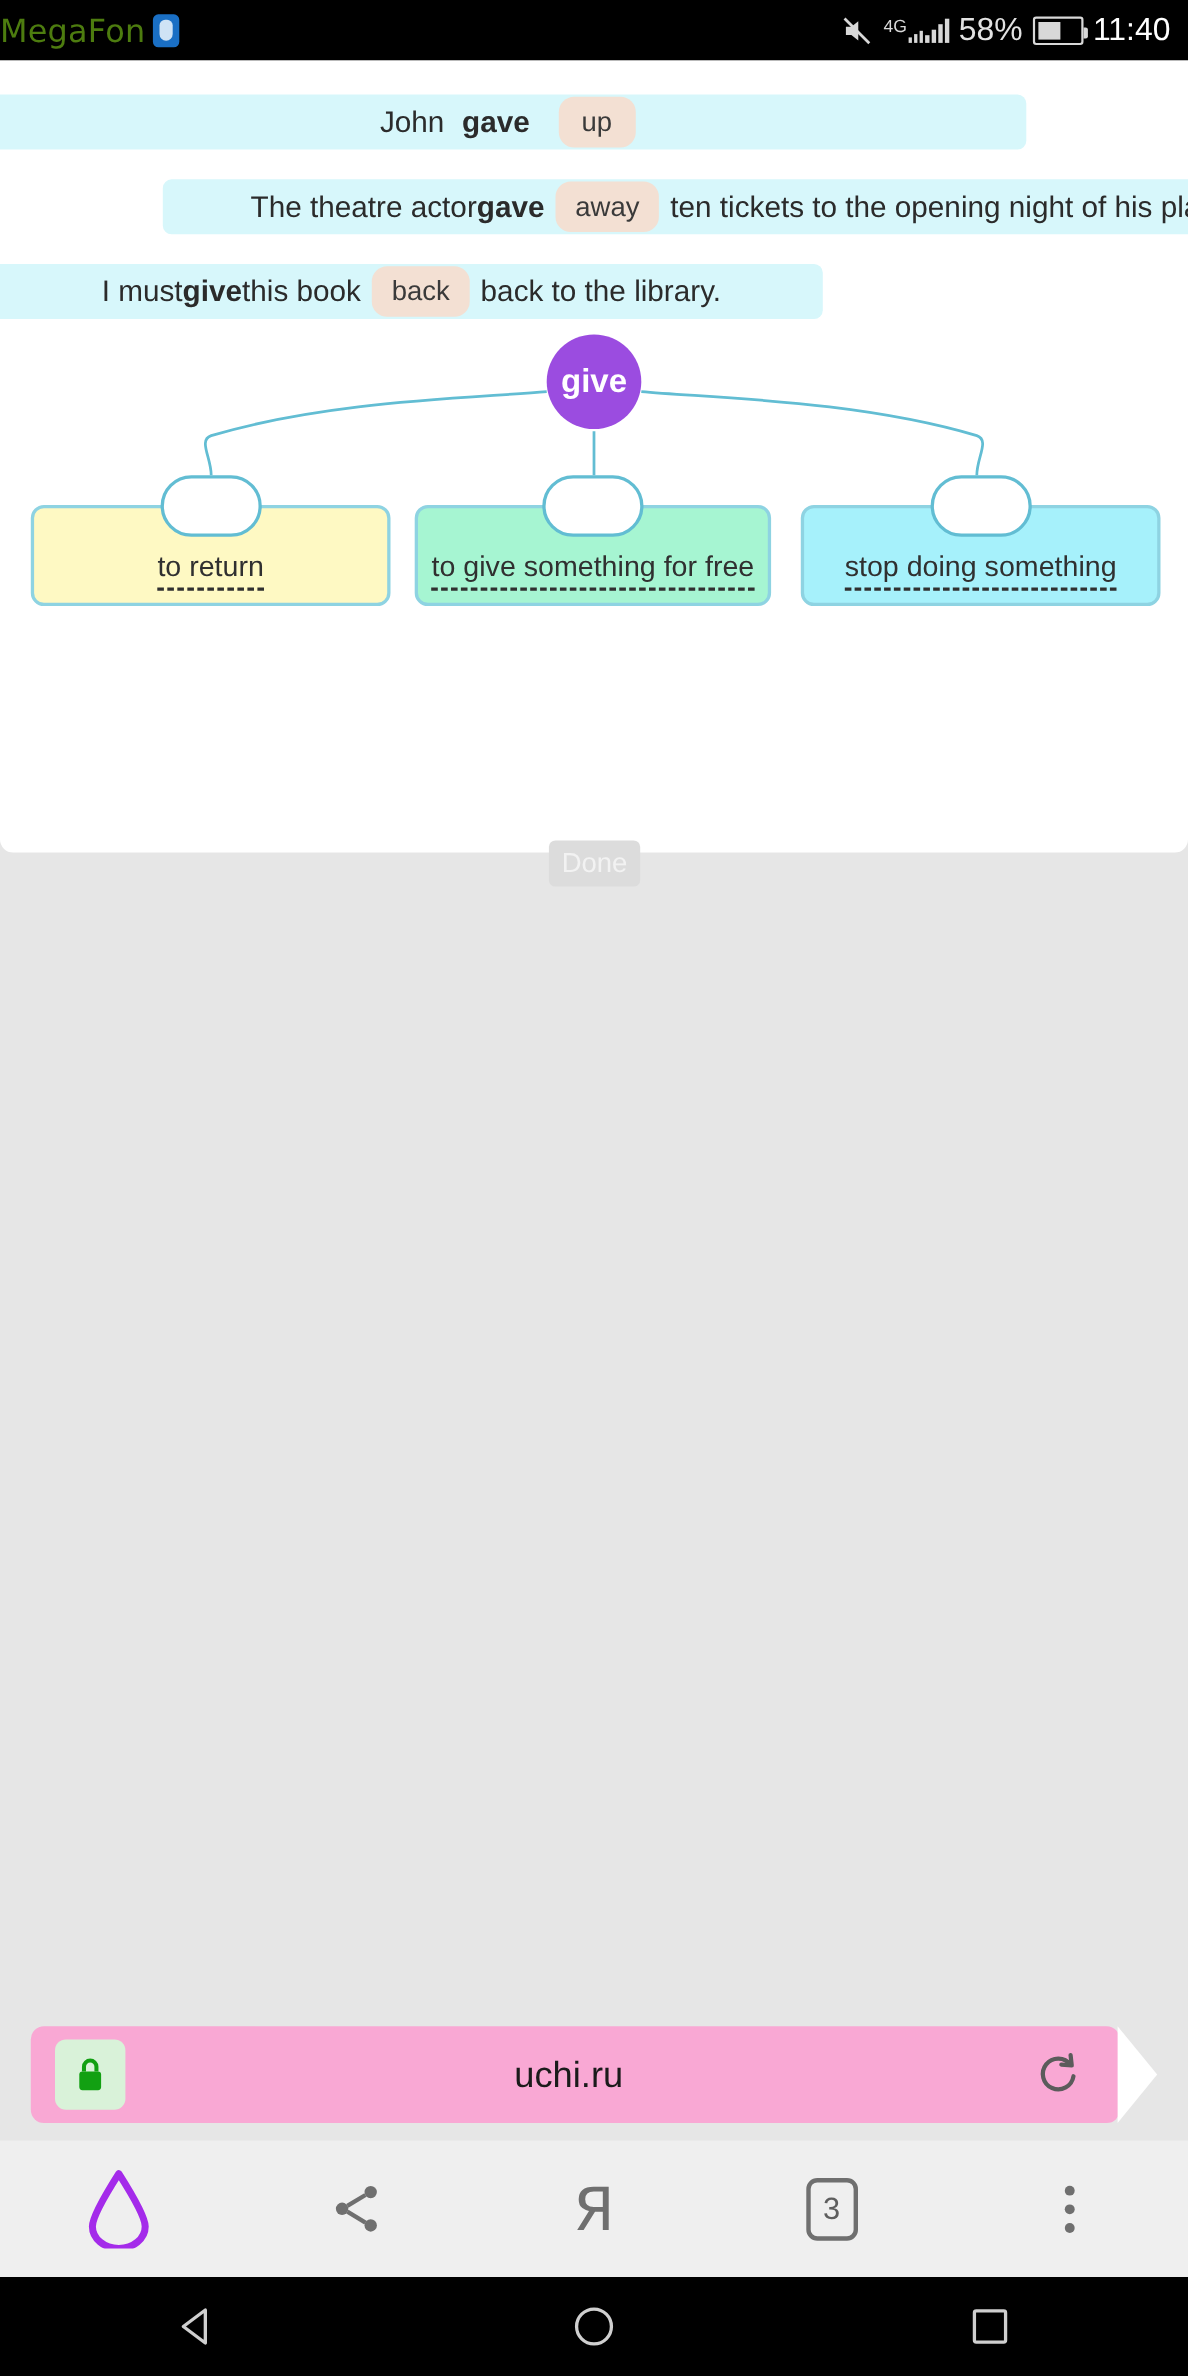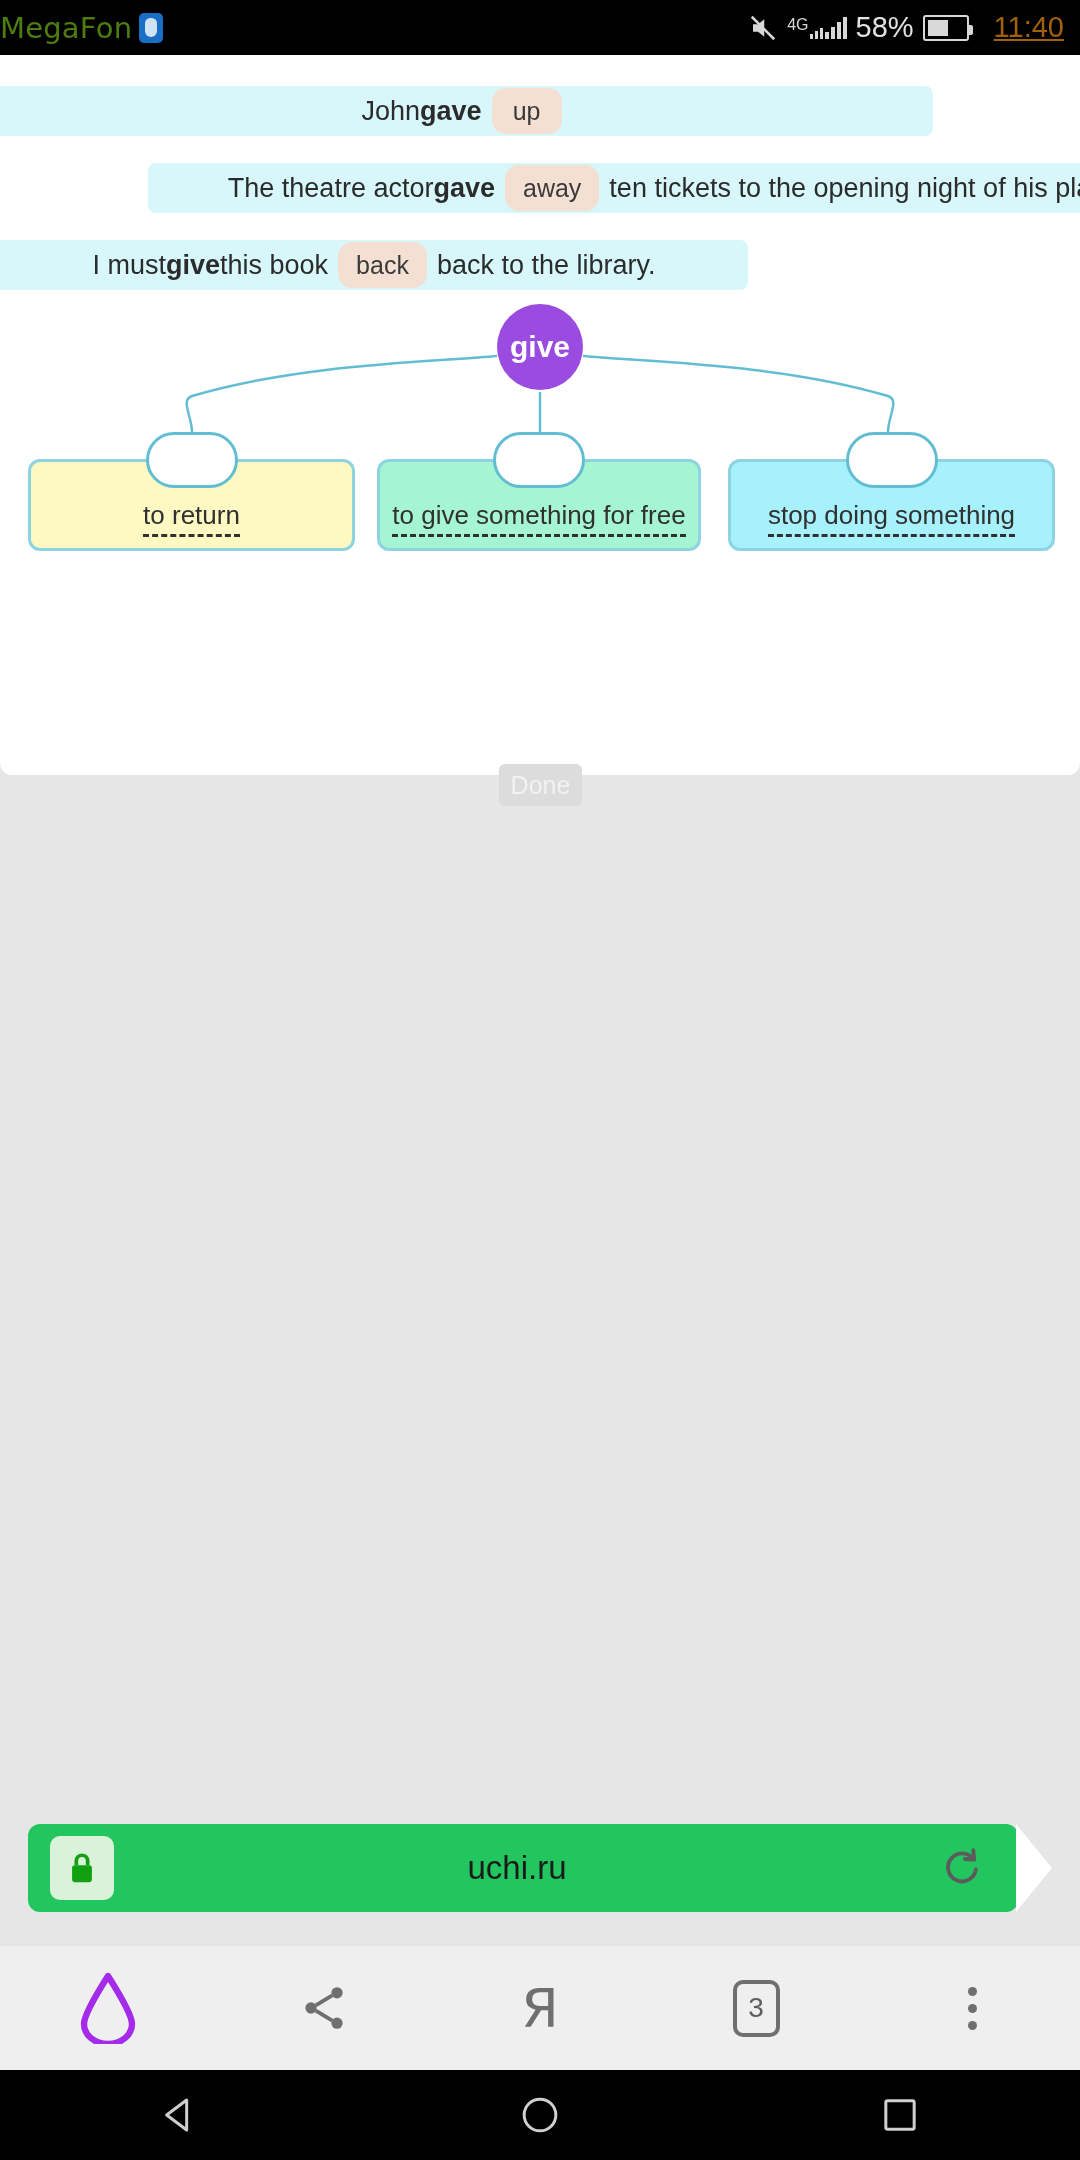--- a/index.html
+++ b/index.html
@@ -52,21 +52,21 @@
   .battpct { font-size: 29px; color: #e2e2e2; }
   .batt {
     width: 46px; height: 26px; border: 2px solid #d8d8d8;
     border-radius: 3px; position: relative; padding: 3px;
   }
   .batt::after {
     content: ""; position: absolute; right: -6px; top: 8px;
     width: 4px; height: 10px; background: #d8d8d8; border-radius: 0 2px 2px 0;
   }
   .batt i { display: block; height: 100%; background: #d8d8d8; }
-  .clock { font-size: 29px; color: #a16207; margin-left: 16px; text-decoration: underline; }
+  .clock { font-size: 29px; color: #ffffff; margin-left: 0; }
 
   
   .page {
     position: absolute; top: 55px; left: 0;
     width: 1080px; height: 720px;
     background: #fff;
     border-radius: 0 0 12px 12px;
   }
 
   .topbar { position: relative; height: 60px; }
@@ -98,21 +98,21 @@
   }
   .title sup { color: #f0962d; font-size: 30px; line-height: 0; }
 
   
   .sentence {
     background: #d7f7fb; color: #2b2b2b;
     font-size: 27px; height: 50px;
     display: flex; align-items: center; justify-content: center;
     gap: 0;
   }
-  .s1 { width: 933px; margin: 31px 0 0 0; border-radius: 0 8px 8px 0; }
+  .s1 { width: 933px; margin: 31px 0 0 0; border-radius: 0 8px 8px 0; gap: 16px; }
   .s2 { width: 1042px; margin: 27px 0 0 148px; border-radius: 8px 0 0 8px; }
   .s3 { width: 748px; margin: 27px 0 0 0; border-radius: 0 8px 8px 0; }
   .sentence b { font-weight: bold; }
   .chip {
     display: inline-flex; align-items: center; justify-content: center;
     background: #f3e0d3; border-radius: 14px;
     padding: 7px 18px; margin: 0 10px; font-size: 25px; color: #3a3a3a;
     min-width: 70px; height: 46px;
   }
 
@@ -155,23 +155,23 @@
     background: #dcdcdc; color: #f2f2f2; font-size: 25px;
     display: flex; align-items: center; justify-content: center;
   }
 
   
   .addrwrap {
     position: absolute; left: 0; top: 1821px;
     width: 1080px; height: 125px;
   }
   .addrbar {
-    position: absolute; left: 28px; top: 3px;
+    position: absolute; left: 28px; top: 21px;
     width: 990px; height: 88px;
-    background: #22c55e; border-radius: 12px;
+    background: #f9a8d4; border-radius: 12px;
     display: flex; align-items: center;
   }
   .addrbar::after {
     content: ""; position: absolute; right: -34px; top: 0;
     width: 0; height: 0;
     border-top: 44px solid transparent;
     border-bottom: 44px solid transparent;
     border-left: 36px solid #fff;
   }
   .lock {

